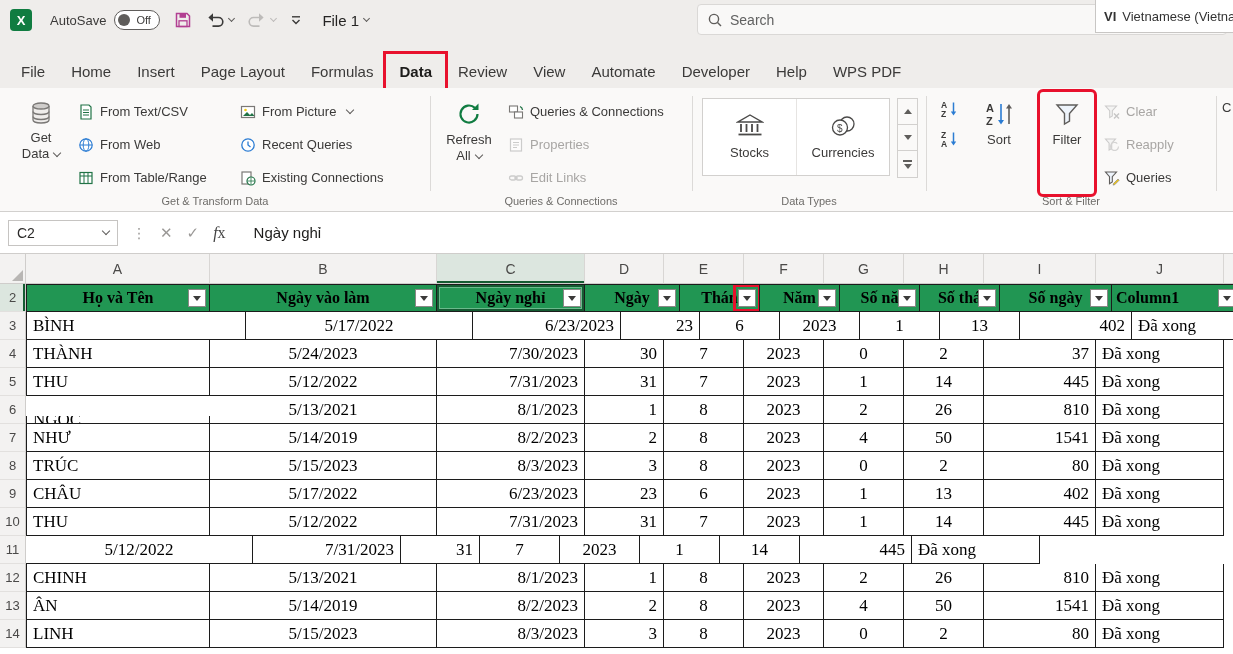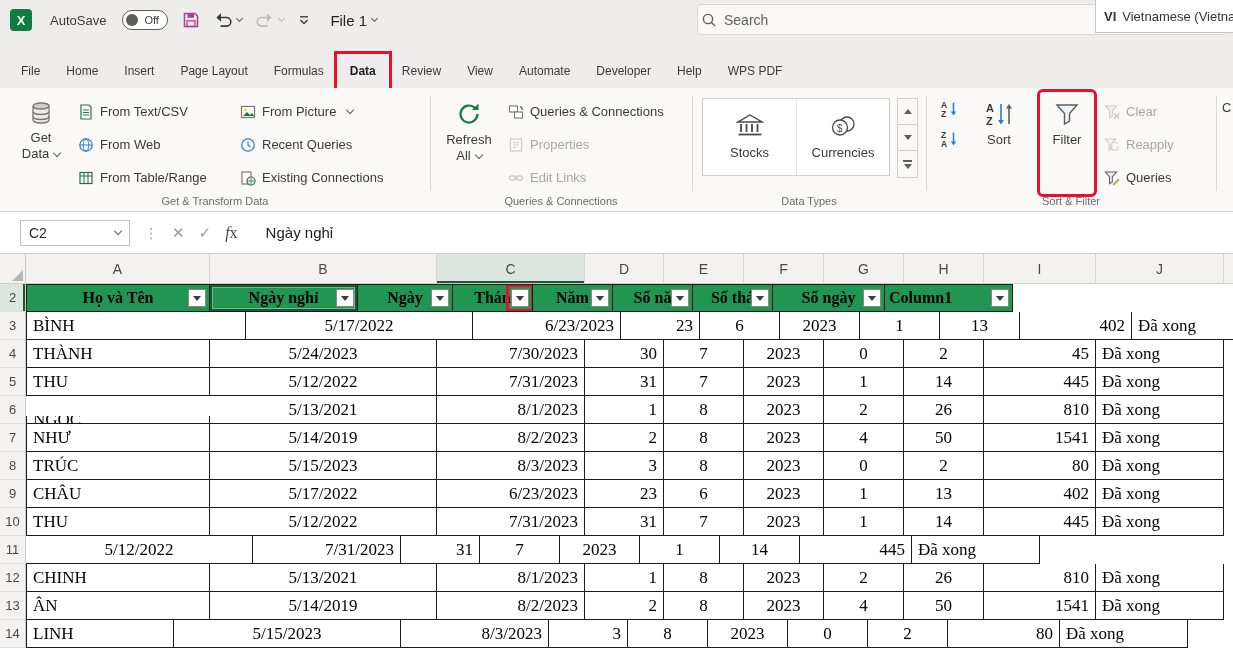--- a/index.html
+++ b/index.html
@@ -8,36 +8,36 @@
   }
   *{margin:0;padding:0;box-sizing:border-box;}
   html,body{width:1233px;height:654px;overflow:hidden;}
   body{font-family:"Liberation Sans",sans-serif;background:#fff;}
   .app{position:relative;width:1233px;height:654px;background:#fff;}
 
   
   .titlebar{position:absolute;top:0;left:0;right:0;height:40px;background:#efedeb;display:flex;align-items:center;padding-left:10px;}
   .xlogo{width:22px;height:22px;background:var(--green);color:#fff;font-weight:bold;font-size:13px;display:flex;align-items:center;justify-content:center;border-radius:4px;flex:none;}
   .as-label{margin-left:18px;font-size:13px;color:var(--ui-text);}
-  .toggle{margin-left:16px;width:46px;height:20px;border:1px solid #5f5d5b;border-radius:10px;display:inline-flex;align-items:center;background:#fff;flex:none;}
+  .toggle{margin-left:8px;width:46px;height:20px;border:1px solid #5f5d5b;border-radius:10px;display:inline-flex;align-items:center;background:#fff;flex:none;}
   .knob{width:12px;height:12px;border-radius:50%;background:#5f5d5b;margin-left:3px;}
   .toggle .state{font-size:11px;color:var(--ui-text);margin-left:6px;}
   .qbtn{display:inline-flex;align-items:center;margin-left:14px;}
   .qbtn.dim{opacity:.9;}
   .doctitle{margin-left:20px;font-size:15px;color:#252423;display:inline-flex;align-items:center;}
   .chev{display:inline-block;width:6px;height:6px;border-right:1.4px solid #5f5d5b;border-bottom:1.4px solid #5f5d5b;transform:rotate(45deg);margin-left:5px;margin-top:-3px;}
   .chev.sm{width:5px;height:5px;}
-  .searchbox{position:absolute;left:697px;top:4px;width:530px;height:31px;background:#f9f8f7;border:1px solid #dad8d6;border-radius:4px;display:flex;align-items:center;padding-left:3px;gap:7px;}
+  .searchbox{position:absolute;left:697px;top:4px;width:530px;height:31px;background:#f9f8f7;border:1px solid #dad8d6;border-radius:4px;display:flex;align-items:center;padding-left:9px;gap:7px;}
   .stext{font-size:14px;color:#616161;}
   .langbox{position:absolute;right:0;top:0;width:138px;height:33px;background:#fff;border-left:1px solid #c8c6c4;border-bottom:1px solid #c8c6c4;display:flex;align-items:center;padding-left:8px;gap:6px;font-size:13px;color:#333;overflow:hidden;white-space:nowrap;z-index:5;}
   .lcode{font-weight:bold;}
 
   
   .tabrow{position:absolute;top:40px;left:0;right:0;height:48px;background:#efedeb;display:flex;align-items:flex-end;padding-left:8px;}
-  .rtab{height:34px;display:flex;align-items:center;padding:0 13px;font-size:12px;color:var(--ui-text);white-space:nowrap;}
+  .rtab{height:34px;display:flex;align-items:center;padding:0 13px;font-size:15px;color:var(--ui-text);white-space:nowrap;}
   .rtab.active{font-weight:600;color:#1d1c1b;}
   .red-box{outline:3px solid var(--red);}
 
   
   .ribbon{position:absolute;top:88px;left:0;right:0;height:124px;background:#faf9f8;border-bottom:1px solid #d2d0ce;}
   .bigbtn{position:absolute;top:4px;height:102px;display:flex;flex-direction:column;align-items:center;padding-top:9px;font-size:13px;color:var(--ui-text);text-align:center;border-radius:3px;}
   .bigbtn .icon{margin-bottom:5px;}
   .bl{line-height:16px;display:inline-flex;align-items:center;justify-content:center;}
   .scol{position:absolute;display:flex;flex-direction:column;gap:6px;}
   .sbtn{display:flex;align-items:center;gap:6px;font-size:13px;color:var(--ui-text);height:27px;white-space:nowrap;}
@@ -53,21 +53,21 @@
   .gitem.gsep{border-left:1px solid #e6e4e2;}
   .gscroll{position:absolute;display:flex;flex-direction:column;border:1px solid #d2d0ce;background:#faf9f8;}
   .gsbtn{width:19px;height:26px;display:flex;flex-direction:column;align-items:center;justify-content:center;border-bottom:1px solid #d2d0ce;}
   .gsbtn:last-child{border-bottom:none;}
   .tri-up{width:0;height:0;border-left:4px solid transparent;border-right:4px solid transparent;border-bottom:5px solid #5f5d5b;}
   .tri-dn{width:0;height:0;border-left:4px solid transparent;border-right:4px solid transparent;border-top:5px solid #5f5d5b;}
   .morebar{width:9px;height:2px;background:#5f5d5b;margin-bottom:2px;}
   .clipped{position:absolute;left:1222px;top:12px;font-size:13px;color:var(--ui-text);}
 
   
-  .fbar{position:absolute;top:212px;left:0;right:0;height:42px;background:#fff;border-bottom:1px solid #cfcdcb;display:flex;align-items:center;padding-left:20px;}
+  .fbar{position:absolute;top:212px;left:0;right:0;height:42px;background:#fff;border-bottom:1px solid #cfcdcb;display:flex;align-items:center;padding-left:8px;}
   .namebox{width:110px;height:26px;border:1px solid #c6c4c2;background:#fff;display:flex;align-items:center;font-size:14px;color:#2b2a29;padding-left:8px;position:relative;flex:none;}
   .namebox .chev{position:absolute;right:8px;}
   .dots{margin-left:14px;color:#9a9896;font-size:14px;}
   .fxb{margin-left:14px;font-size:15px;color:#9a9896;}
   .fxb.fx{color:#444;font-family:"Liberation Serif",serif;font-size:16px;}
   .fxb.fx i{font-style:italic;}
   .formula-text{margin-left:28px;font-size:15px;color:#1d1c1b;}
 
   
   .grid{position:absolute;top:254px;left:0;right:0;bottom:0;background:#fff;overflow:hidden;}
@@ -441,20 +441,26 @@
         <div class="colh filler"></div>
       </div>
       <div class="grow">
         <div class="rownum sel">2</div>
         <div class="th first" style="width: 184px; justify-content: center;">
           <span>Họ và Tên</span>
           <div class="filterbtn">
             <div class="tri"></div>
           </div>
         </div>
+        <div class="th" style="width: 227px; justify-content: center;">
+          <span>Ngày vào làm</span>
+          <div class="filterbtn">
+            <div class="tri"></div>
+          </div>
+        </div>
         <div class="th selcell" style="width: 148px; justify-content: center;">
           <span>Ngày nghỉ</span>
           <div class="filterbtn">
             <div class="tri"></div>
           </div>
         </div>
         <div class="th" style="width: 95px; justify-content: center;">
           <span>Ngày</span>
           <div class="filterbtn">
             <div class="tri"></div>
@@ -513,21 +519,21 @@
       <div class="grow">
         <div class="rownum">4</div>
         <div class="td first" style="width: 184px; justify-content: flex-start;">THÀNH</div>
         <div class="td" style="width: 227px; justify-content: center;">5/24/2023</div>
         <div class="td" style="width: 148px; justify-content: flex-end;">7/30/2023</div>
         <div class="td" style="width: 79px; justify-content: flex-end;">30</div>
         <div class="td" style="width: 80px; justify-content: center;">7</div>
         <div class="td" style="width: 80px; justify-content: center;">2023</div>
         <div class="td" style="width: 80px; justify-content: center;">0</div>
         <div class="td" style="width: 80px; justify-content: center;">2</div>
-        <div class="td" style="width: 112px; justify-content: flex-end;">45</div>
+        <div class="td" style="width: 112px; justify-content: flex-end;">37</div>
         <div class="td" style="width: 128px; justify-content: flex-start;">Đã xong</div>
       </div>
       <div class="grow">
         <div class="rownum">5</div>
         <div class="td first" style="width: 184px; justify-content: flex-start;">THU</div>
         <div class="td" style="width: 227px; justify-content: center;">5/12/2022</div>
         <div class="td" style="width: 148px; justify-content: flex-end;">7/31/2023</div>
         <div class="td" style="width: 79px; justify-content: flex-end;">31</div>
         <div class="td" style="width: 80px; justify-content: center;">7</div>
         <div class="td" style="width: 80px; justify-content: center;">2023</div>
@@ -634,21 +640,21 @@
         <div class="td" style="width: 79px; justify-content: flex-end;">2</div>
         <div class="td" style="width: 80px; justify-content: center;">8</div>
         <div class="td" style="width: 80px; justify-content: center;">2023</div>
         <div class="td" style="width: 80px; justify-content: center;">4</div>
         <div class="td" style="width: 80px; justify-content: center;">50</div>
         <div class="td" style="width: 112px; justify-content: flex-end;">1541</div>
         <div class="td" style="width: 128px; justify-content: flex-start;">Đã xong</div>
       </div>
       <div class="grow">
         <div class="rownum">14</div>
-        <div class="td first" style="width: 148px; justify-content: flex-start;">LINH</div>
+        <div class="td first" style="width: 184px; justify-content: flex-start;">LINH</div>
         <div class="td" style="width: 227px; justify-content: center;">5/15/2023</div>
         <div class="td" style="width: 148px; justify-content: flex-end;">8/3/2023</div>
         <div class="td" style="width: 79px; justify-content: flex-end;">3</div>
         <div class="td" style="width: 80px; justify-content: center;">8</div>
         <div class="td" style="width: 80px; justify-content: center;">2023</div>
         <div class="td" style="width: 80px; justify-content: center;">0</div>
         <div class="td" style="width: 80px; justify-content: center;">2</div>
         <div class="td" style="width: 112px; justify-content: flex-end;">80</div>
         <div class="td" style="width: 128px; justify-content: flex-start;">Đã xong</div>
       </div>

